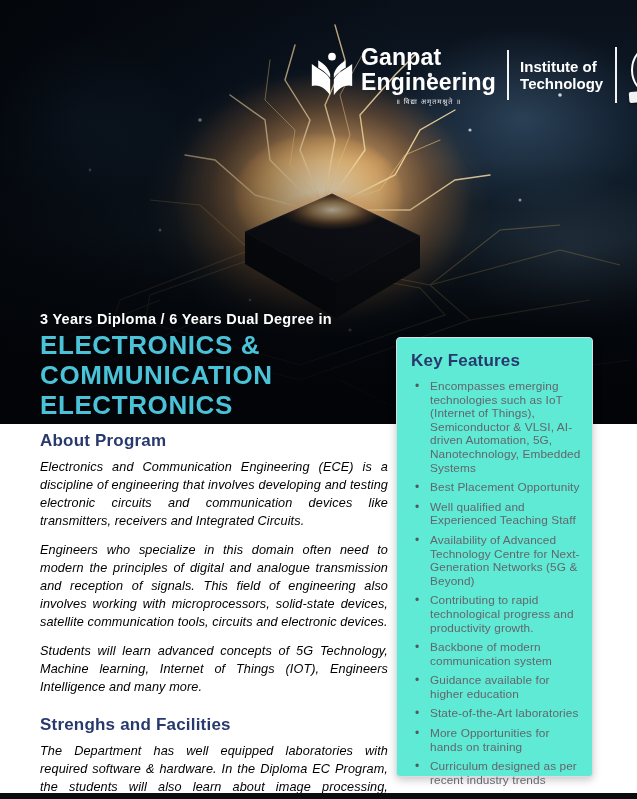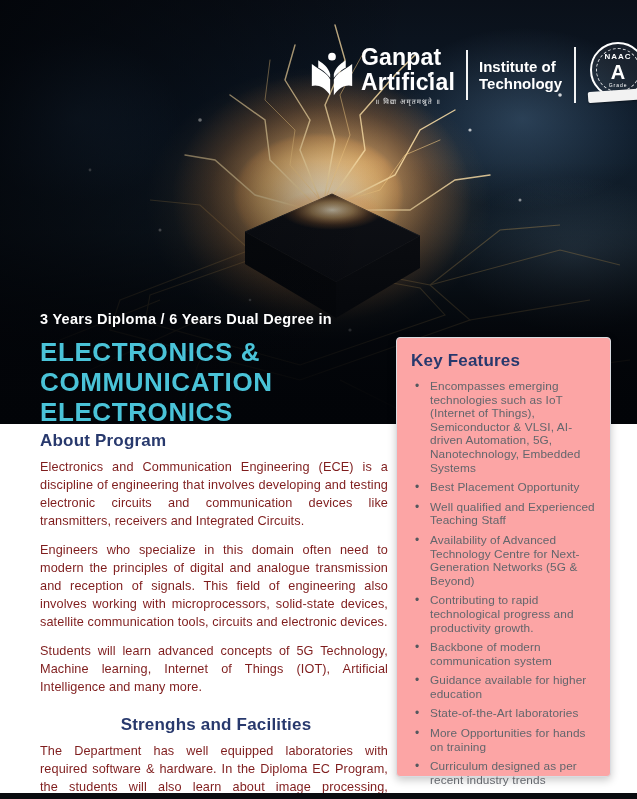--- a/index.html
+++ b/index.html
@@ -53,40 +53,40 @@
   .naac-label{font-size:8px;font-weight:bold;letter-spacing:1px;line-height:1;}
   .naac-grade{font-size:20px;font-weight:bold;line-height:1;margin-top:1px;}
   .naac-word{font-size:5px;letter-spacing:1px;line-height:1;margin-top:1px;}
   .naac-ribbon{
     position:absolute;left:0;top:48px;width:60px;height:11px;background:#f2f2f2;
     border-radius:2px;transform:rotate(-4deg);box-shadow:0 1px 2px rgba(0,0,0,0.4);
   }
 
   
   .title-block{position:absolute;left:40px;top:311px;}
-  .hero-subtitle{color:#ffffff;font-size:14.5px;font-weight:bold;letter-spacing:0.3px;margin-bottom:10px;}
+  .hero-subtitle{color:#ffffff;font-size:14.5px;font-weight:bold;letter-spacing:0.3px;margin-bottom:3px;}
   .hero-title-line{
     color:#4ac3d8;font-size:26px;font-weight:800;letter-spacing:0.6px;line-height:30px;
   }
 
   
   .left-col{position:absolute;left:40px;top:431px;width:352px;}
   .section-heading{
     color:#28396d;font-size:17px;font-weight:bold;letter-spacing:0.2px;margin:0 0 7px 0;
   }
   .left-col p{
-    margin:0 4px 11px 0;color:#7f1d1d;font-size:12.7px;line-height:18px;
-    text-align:justify;letter-spacing:0.1px;
-  }
-  .section-gap{margin-top:19px;text-align:center;}
+    margin:0 4px 11px 0;color:#000000;font-size:12.7px;line-height:18px;
+    text-align:justify;letter-spacing:0.1px;font-style:italic;
+  }
+  .section-gap{margin-top:19px;}
 
   
   .features-card{
-    position:absolute;left:396px;top:337px;width:215px;height:440px;box-sizing:border-box;
-    background:#fca5a5;border:1px solid #d9dce1;border-radius:4px;
+    position:absolute;left:396px;top:337px;width:197px;height:440px;box-sizing:border-box;
+    background:#5eead4;border:1px solid #d9dce1;border-radius:4px;
     box-shadow:0 3px 8px rgba(0,0,0,0.22);
     padding:13px 10px 10px 14px;
   }
   .features-heading{color:#28396d;font-size:17px;font-weight:bold;margin:0 0 9px 0;letter-spacing:0.2px;}
   .features-list{list-style:none;margin:0;padding:0;}
   .features-list li{
     position:relative;padding-left:19px;margin-bottom:6px;
     color:#63666c;font-size:11.8px;line-height:13.6px;letter-spacing:0.1px;
   }
   .features-list li::before{
@@ -166,21 +166,21 @@
     <div class="logo-row">
       <svg class="logo-mark" viewBox="0 0 48 52">
         <circle cx="24" cy="6" r="4.2" fill="#ffffff"></circle>
         <path d="M2,14 C11,21 19,24 22,31 L22,48 C16,39 8,36 2,38 Z" fill="#ffffff"></path>
         <path d="M46,14 C37,21 29,24 26,31 L26,48 C32,39 40,36 46,38 Z" fill="#ffffff"></path>
         <path d="M9,10 C15,14 20,18 22,25 L22,29 C17,23 12,19 9,18 Z" fill="#ffffff"></path>
         <path d="M39,10 C33,14 28,18 26,25 L26,29 C31,23 36,19 39,18 Z" fill="#ffffff"></path>
       </svg>
       <div class="uni-text">
         <div class="uni-name">Ganpat</div>
-        <div class="uni-name2">Artificial</div>
+        <div class="uni-name2">Engineering</div>
         <div class="uni-tagline">॥ विद्या अमृतमश्नुते ॥</div>
       </div>
       <div class="logo-divider"></div>
       <div class="inst-text">
         <div>Institute of</div>
         <div>Technology</div>
       </div>
       <div class="logo-divider2"></div>
       <div class="naac">
         <div class="naac-ring">
@@ -198,21 +198,21 @@
       <div class="hero-title-line">COMMUNICATION</div>
       <div class="hero-title-line">ELECTRONICS</div>
     </div>
   </div>
 
   <div class="left-col">
     <h2 class="section-heading">About Program</h2>
     <div>
         <p>Electronics and Communication Engineering (ECE) is a discipline of engineering that involves developing and testing electronic circuits and communication devices like transmitters, receivers and Integrated Circuits.</p>
         <p>Engineers who specialize in this domain often need to modern the principles of digital and analogue transmission and reception of signals. This field of engineering also involves working with microprocessors, solid-state devices, satellite communication tools, circuits and electronic devices.</p>
-        <p>Students will learn advanced concepts of 5G Technology, Machine learning, Internet of Things (IOT), Artificial Intelligence and many more.</p>
+        <p>Students will learn advanced concepts of 5G Technology, Machine learning, Internet of Things (IOT), Engineers Intelligence and many more.</p>
       </div>
 
     <h2 class="section-heading section-gap">Strenghs and Facilities</h2>
     <div>
         <p>The Department has well equipped laboratories with required software &amp; hardware. In the Diploma EC Program, the students will also learn about image processing, Microprocessor &amp; Microcontrollers, Computer Organization, PCB Design, software design and testing etc. The program also enables a graduate to focus on application of EC in variety of fields like business, trade, education, health care, governance etc.</p>
       </div>
   </div>
 
   <div class="features-card">
     <h2 class="features-heading">Key Features</h2>

